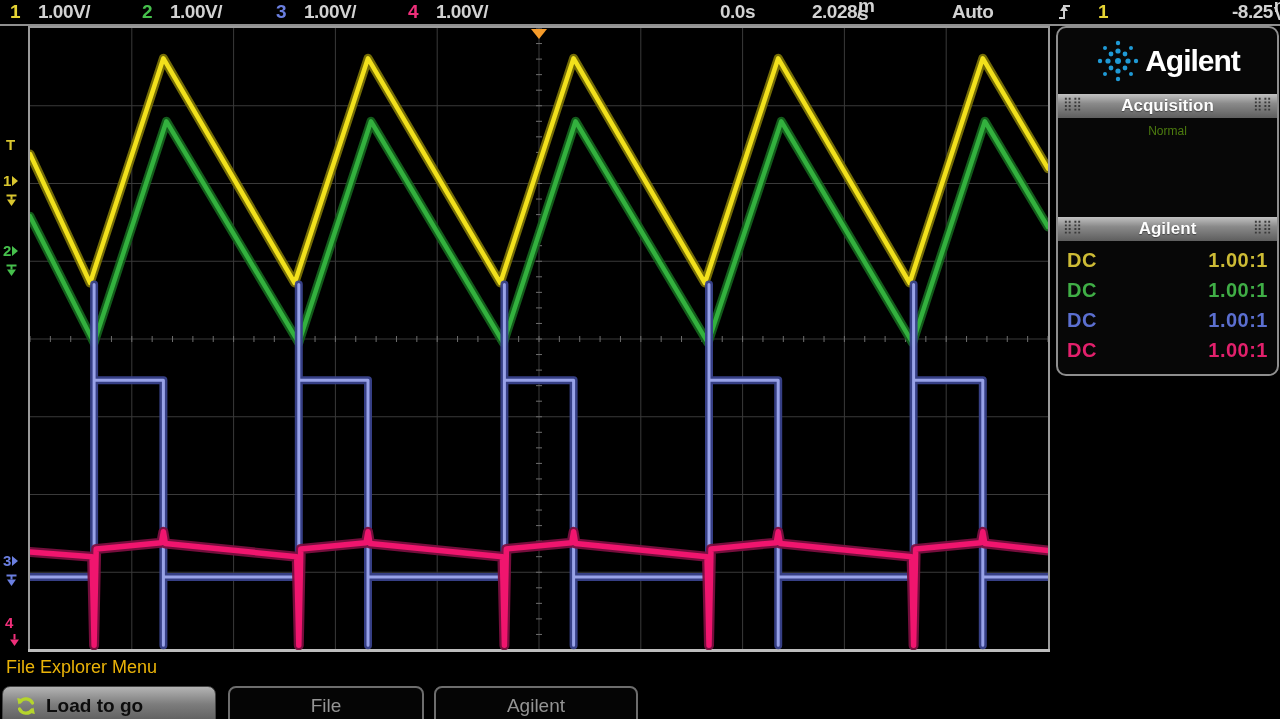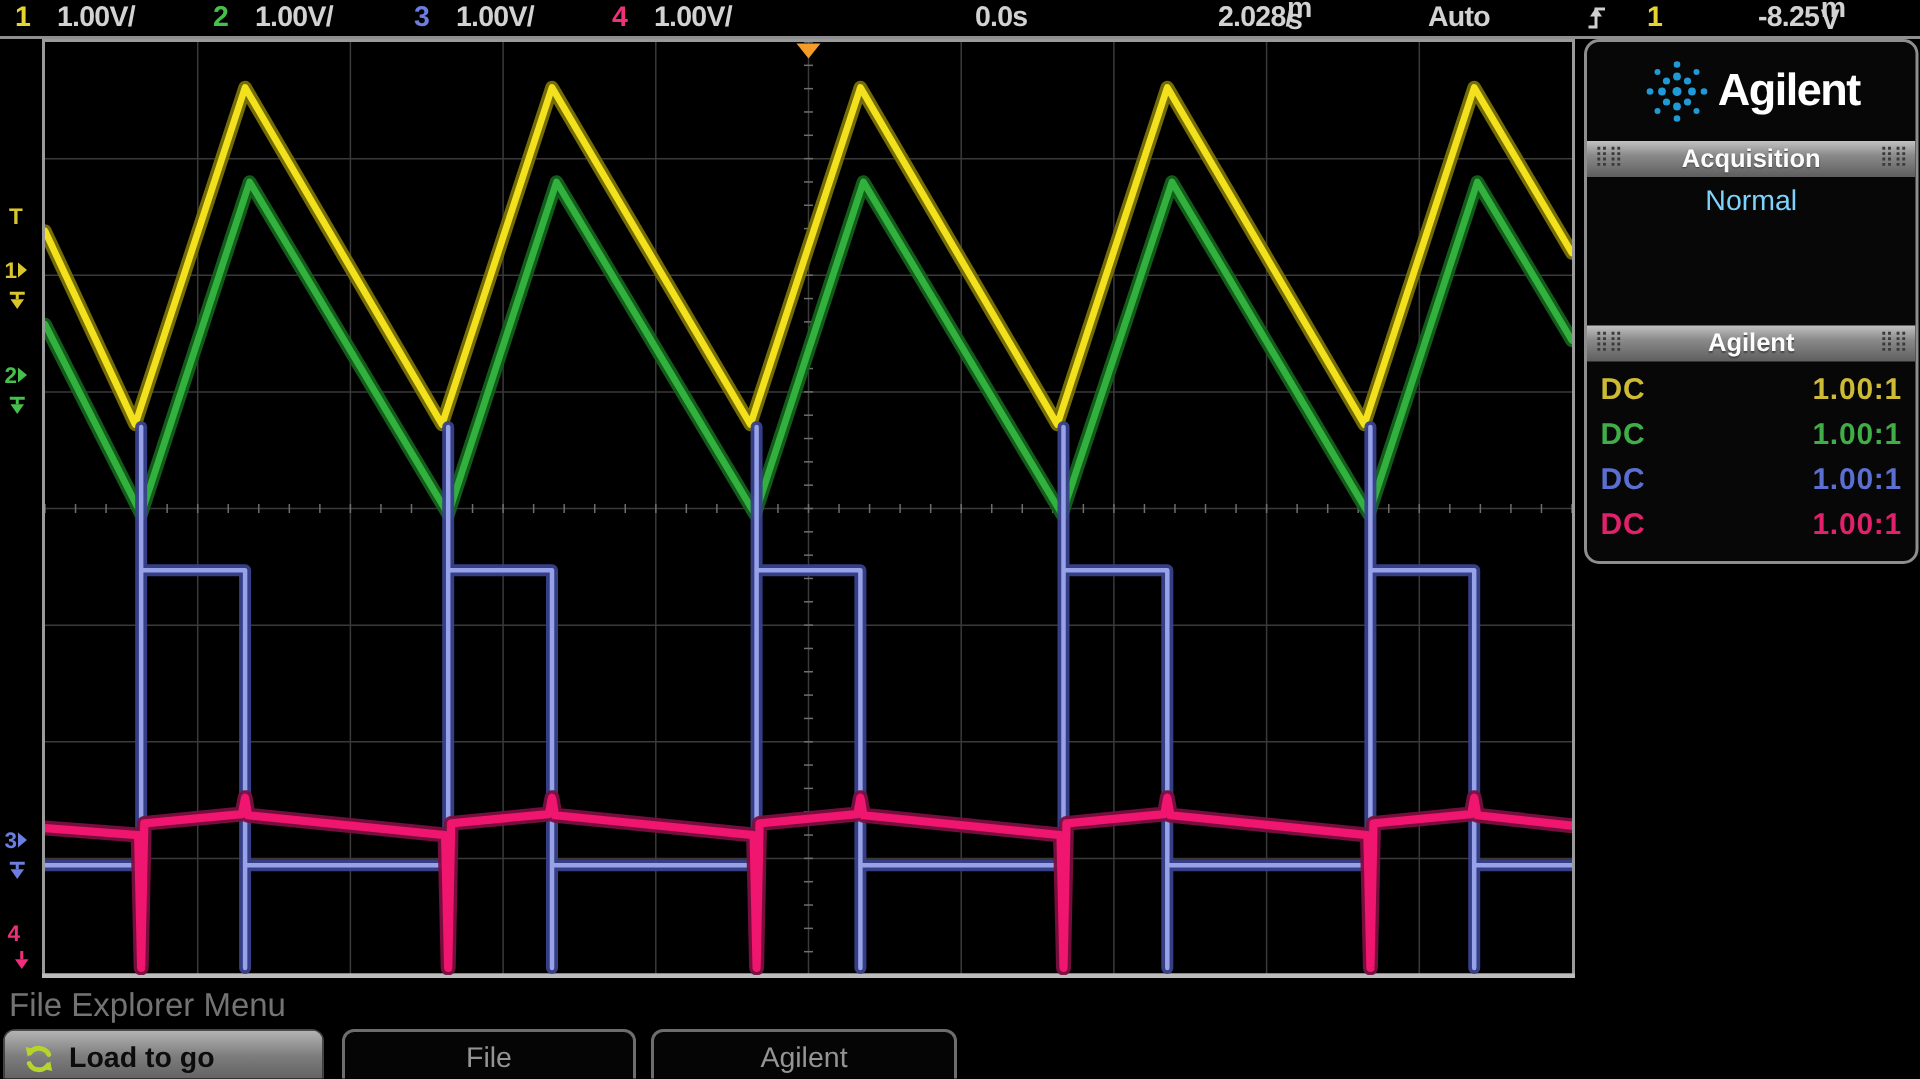--- a/index.html
+++ b/index.html
@@ -22,61 +22,61 @@
   .sidebar{position:absolute;left:1056px;top:26px;width:219px;height:346px;
     background:#070707;border:2px solid #8e8e8e;border-radius:10px;overflow:hidden;}
   .brandrow{position:absolute;left:0;top:4px;width:100%;height:58px;display:flex;align-items:center;justify-content:center;gap:4px;}
   .brand{font-size:30px;font-weight:bold;color:#fff;letter-spacing:-1px;}
   .panel-head{position:absolute;left:0;width:100%;height:24px;
     background:linear-gradient(#c2c2c2,#8a8a8a 40%,#5e5e5e);
     display:flex;align-items:center;justify-content:center;
     font-size:17px;font-weight:bold;color:#fdfdfd;text-shadow:0 1px 1px #444;}
   .grip{position:absolute;top:2px;font-size:13px;color:#3a3a3a;font-weight:normal;text-shadow:none;}
   .grip.l{left:5px;} .grip.r{right:5px;}
-  .acq-line{position:absolute;left:0;width:100%;text-align:center;font-size:19px;color:#7dd3fc;}
+  .acq-line{position:absolute;left:0;width:100%;text-align:center;font-size:12px;color:#4d7c0f;}
   .chrow{position:absolute;left:0;width:100%;height:28px;padding:0 9px;box-sizing:border-box;
     display:flex;justify-content:space-between;align-items:center;font-size:20px;font-weight:bold;letter-spacing:0.5px;}
   
-  .menu-title{position:absolute;left:6px;top:657px;font-size:22px;color:#737373;}
+  .menu-title{position:absolute;left:6px;top:657px;font-size:18px;color:#eab308;}
   .softkey{position:absolute;top:686px;height:40px;box-sizing:border-box;border-radius:8px 8px 0 0;
     display:flex;align-items:center;justify-content:center;font-size:19px;}
   .softkey.sel{background:linear-gradient(#b4b4b4,#7d7d7d 45%,#585858);color:#0c0c0c;font-weight:bold;justify-content:flex-start;padding-left:12px;border:1px solid #444;}
   .softkey.plain{background:#050505;border:2px solid #6d6d6d;color:#949494;}
   .softkey .ic{margin-right:9px;display:inline-flex;}
 </style>
 </head>
 <body>
 
 <div class="topbar">
   <span style="left: 10px; color: rgb(230, 212, 52);">1</span>
   <span style="left:38px" class="tb-val">1.00V/</span>
   <span style="left: 142px; color: rgb(70, 192, 76);">2</span>
   <span style="left:170px" class="tb-val">1.00V/</span>
   <span style="left: 276px; color: rgb(107, 127, 224);">3</span>
   <span style="left:304px" class="tb-val">1.00V/</span>
   <span style="left: 408px; color: rgb(239, 47, 122);">4</span>
   <span style="left:436px" class="tb-val">1.00V/</span>
 
-  <span style="left:650px" class="tb-val">0.0s</span>
+  <span style="left:720px" class="tb-val">0.0s</span>
 
   <span style="left:812px" class="tb-val"><i style="font-style:normal">2.028</i><span class="stacked">
         <i style="font-style:normal">m</i>
         <i style="font-style:normal">s</i>
       </span><i style="font-style:normal">/</i></span>
 
   <span style="left:952px" class="tb-val">Auto</span>
 
   <span style="left:1058px;top:3px">
     <svg width="16" height="18" viewBox="0 0 16 18">
       <path d="M1,15 h5 V3 h6" stroke="#cfcfcf" stroke-width="2" fill="none"></path>
       <polygon points="6,2 2,8 10,8" fill="#cfcfcf"></polygon>
     </svg>
   </span>
   <span style="left: 1098px; color: rgb(230, 212, 52);">1</span>
-  <span style="left:1172px" class="tb-val"><i style="font-style:normal">-8.25</i><span class="stacked">
+  <span style="left:1232px" class="tb-val"><i style="font-style:normal">-8.25</i><span class="stacked">
         <i style="font-style:normal">m</i>
         <i style="font-style:normal">V</i>
       </span></span>
 </div>
 <div class="separator"></div>
 
 <div class="scope">
   <svg id="grat-svg" width="1022" height="626" viewBox="0 0 1022 626">
       <rect x="0" y="0" width="1022" height="626" fill="#000"></rect>
       <line x1="103.8" y1="2" x2="103.8" y2="624" stroke="#3a3a3a" stroke-width="1"></line>

